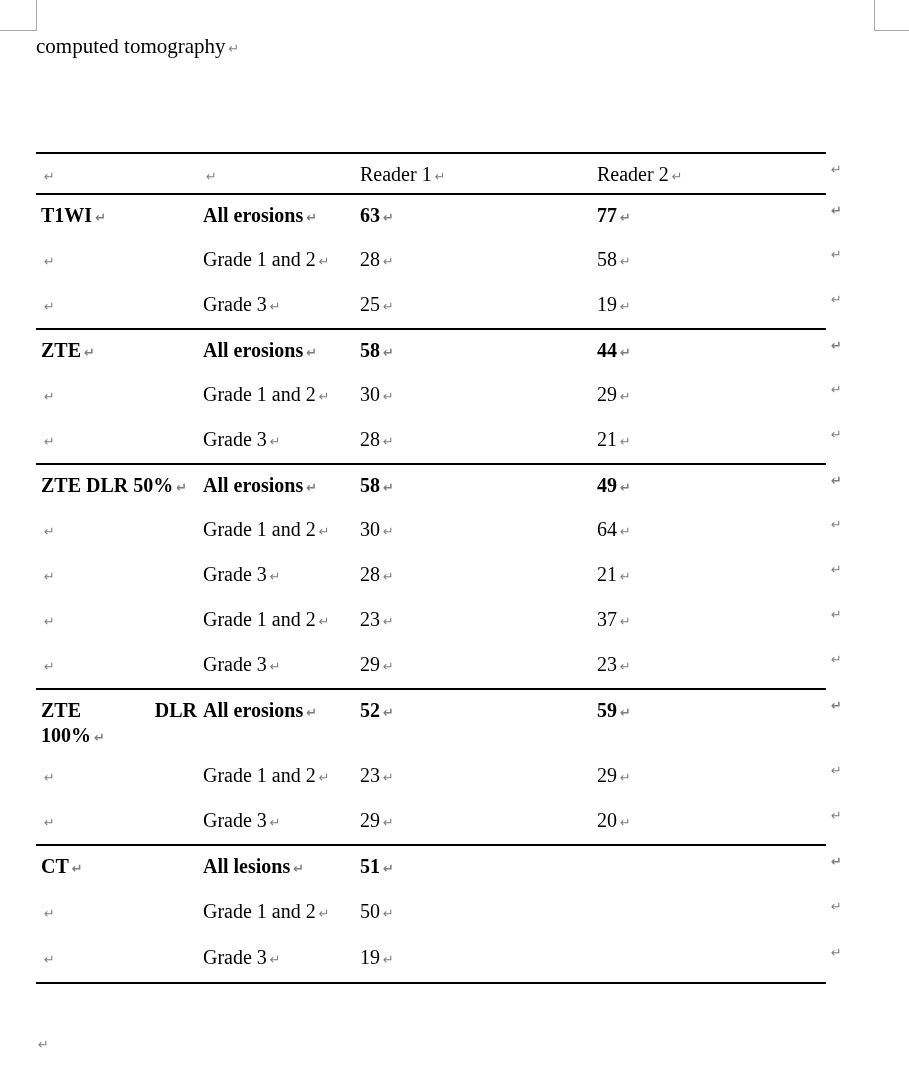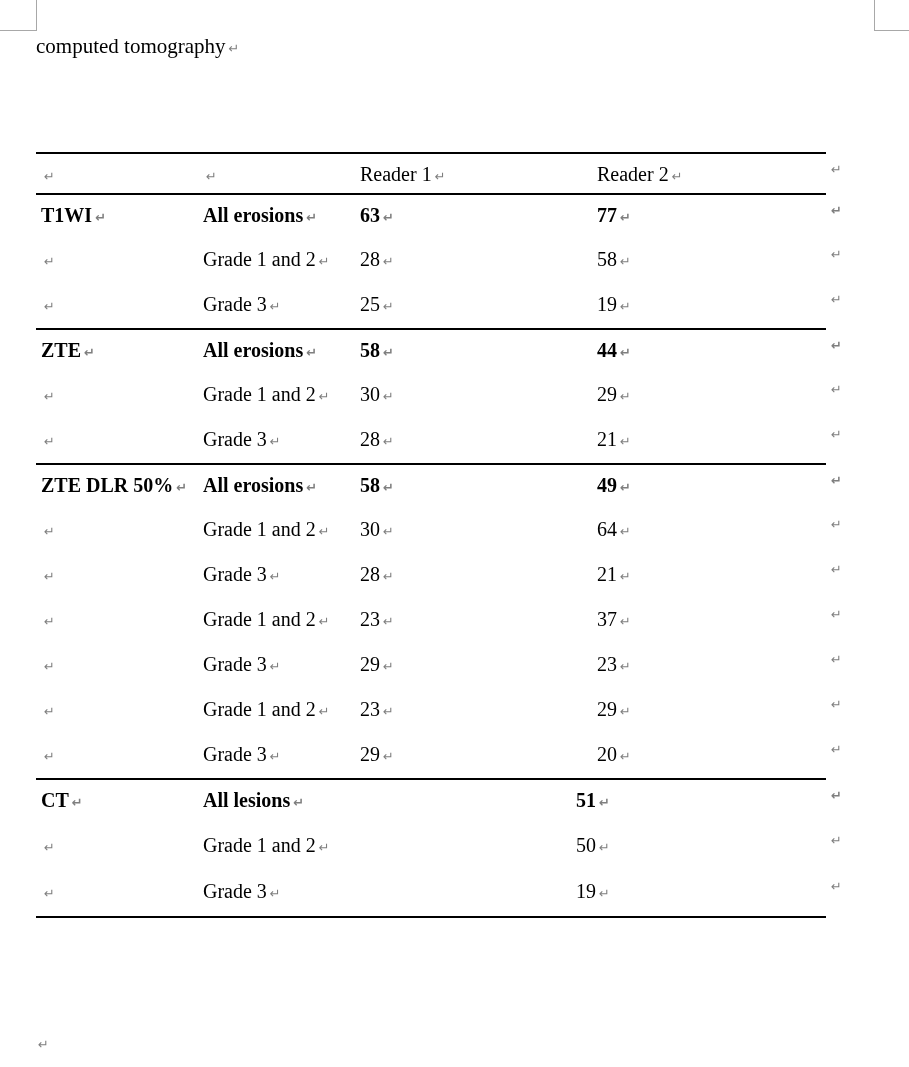--- a/index.html
+++ b/index.html
@@ -50,21 +50,21 @@
     position: relative;
     overflow: visible;
   }
   td.col1 { padding-left: 5px; padding-right: 6px; }
   tr { height: 45px; }
   tr.header-row { height: 41px; }
   tr.header-row td { border-bottom: 2px solid #000; }
   tr.section-start td { border-top: 2px solid #000; font-weight: bold; }
   tr.tall-row { height: 66px; }
   tr.ct-row { height: 46px; }
-  td.merged { text-align: center; }
+  td.merged { text-align: left; }
   .jline { text-align: justify; text-align-last: justify; }
   .pmark.row-end { position: absolute; left: calc(100% + 5px); top: 9px; margin: 0; }
   .pmark.below-table { position: absolute; left: 38px; top: 1038px; margin: 0; }
 </style>
 </head>
 <body>
 
 <div class="mark-line tl-v"></div>
 <div class="mark-line tl-h"></div>
 <div class="mark-line tr-v"></div>
@@ -147,20 +147,29 @@
         <td class="col2"><span>Grade 1 and 2</span><span class="pmark">↵</span></td>
         <td class="col3"><span>23</span><span class="pmark">↵</span></td>
         <td class="col4"><span>37</span><span class="pmark">↵</span><span class="pmark row-end">↵</span></td>
       </tr>
       <tr>
         <td class="col1"><span class="pmark">↵</span></td>
         <td class="col2"><span>Grade 3</span><span class="pmark">↵</span></td>
         <td class="col3"><span>29</span><span class="pmark">↵</span></td>
         <td class="col4"><span>23</span><span class="pmark">↵</span><span class="pmark row-end">↵</span></td>
       </tr>
+      <tr class="section-start tall-row">
+        <td class="col1">
+          <div class="jline"><span>ZTE DLR</span></div>
+          <div><span>100%</span><span class="pmark">↵</span></div>
+        </td>
+        <td class="col2"><span>All erosions</span><span class="pmark">↵</span></td>
+        <td class="col3"><span>52</span><span class="pmark">↵</span></td>
+        <td class="col4"><span>59</span><span class="pmark">↵</span><span class="pmark row-end">↵</span></td>
+      </tr>
       <tr>
         <td class="col1"><span class="pmark">↵</span></td>
         <td class="col2"><span>Grade 1 and 2</span><span class="pmark">↵</span></td>
         <td class="col3"><span>23</span><span class="pmark">↵</span></td>
         <td class="col4"><span>29</span><span class="pmark">↵</span><span class="pmark row-end">↵</span></td>
       </tr>
       <tr>
         <td class="col1"><span class="pmark">↵</span></td>
         <td class="col2"><span>Grade 3</span><span class="pmark">↵</span></td>
         <td class="col3"><span>29</span><span class="pmark">↵</span></td>

